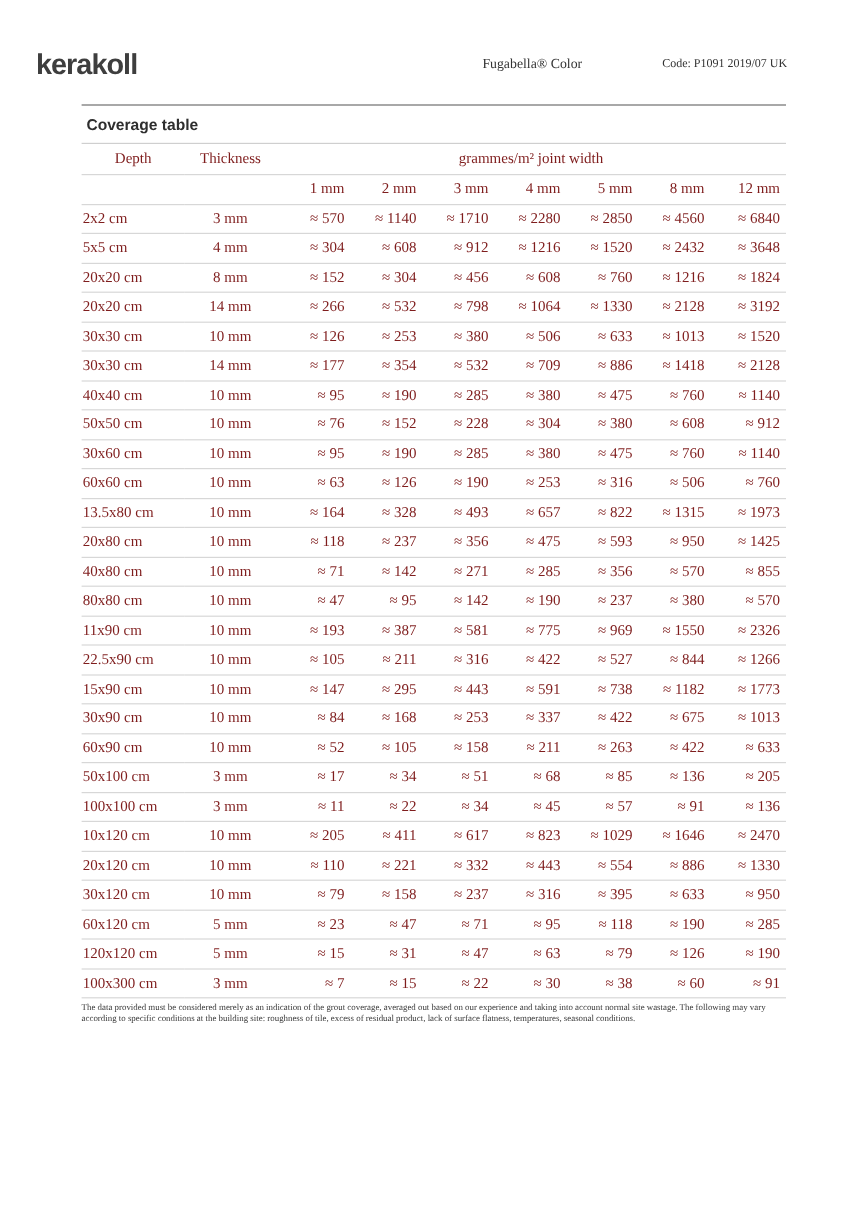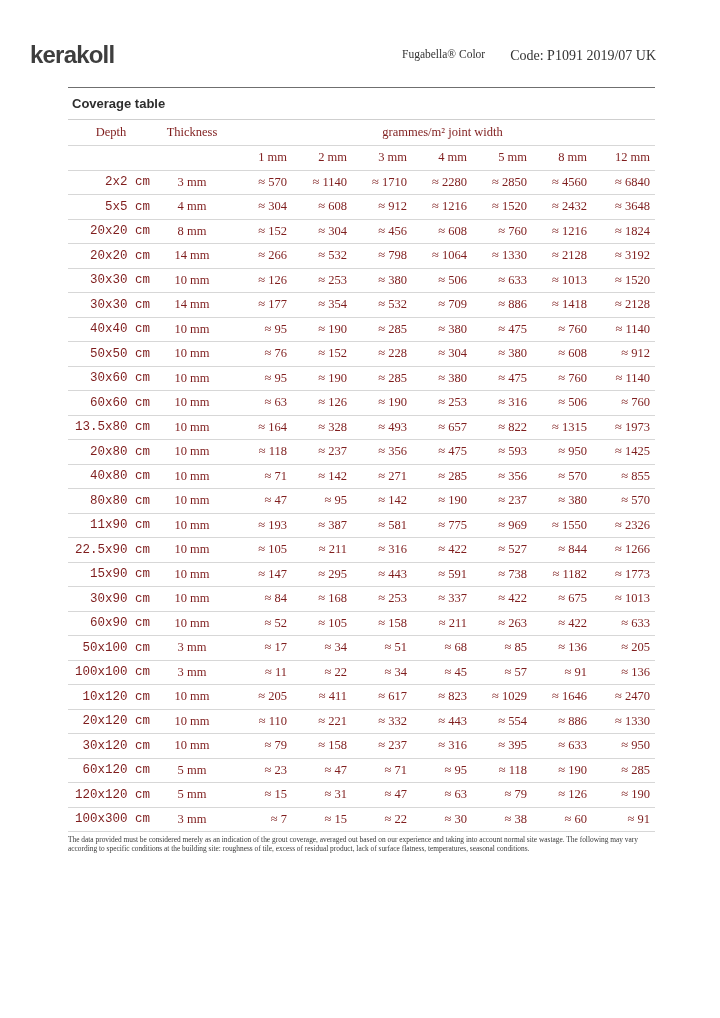--- a/index.html
+++ b/index.html
@@ -20,21 +20,21 @@
     font-family: "Liberation Sans", sans-serif;
     font-weight: 700; font-size: 24px; letter-spacing: -0.8px;
     color: #3e3e3e;
   }
   .product {
     position: absolute; left: 378px; top: 48px;
     font-size: 11.5px; color: #333333; margin-left: 24px;
   }
   .code {
     position: absolute; right: 64px; top: 48px;
-    font-size: 14px; color: #333333;
+    font-size: 10px; color: #333333;
   }
 
   
   .content { margin: 0 65px 0 68px; width: 587px; }
   .rule-dark { border-top: 1px solid #6f6f6f; height: 0; }
   .section-title {
     margin: 0; padding: 8px 0 8px 4px;
     border-bottom: 1px solid #cfcfcf;
     font-family: "Liberation Sans", sans-serif;
     font-weight: 700; font-size: 13px; color: #2e2e2e;
@@ -49,21 +49,21 @@
   table.coverage thead tr { border-bottom: 1px solid #d7d7d7; }
   table.coverage thead th { height: 25px; }
   table.coverage tbody tr { border-bottom: 1px solid #d7d7d7; }
   table.coverage tbody td { height: 24.5px; vertical-align: middle; }
 
   col.w-depth { width: 86px; }
   col.w-thick { width: 76px; }
   col.w-num   { width: 60px; }
   col.w-num-last { width: 65px; }
 
-  .c-depth { text-align: right; padding-right: 4px; white-space: nowrap; font-family: Liberation Mono, monospace; }
+  .c-depth { padding-right: 4px; white-space: nowrap; }
   .th-depth { text-align: center; }
   .c-thick, .th-thick { text-align: center; white-space: nowrap; }
   .c-num { text-align: right; padding-right: 3px; white-space: nowrap; }
   td.c-num:last-child, th.c-num:last-child { padding-right: 5px; }
   .th-group { text-align: center; }
 
   
   .footnote {
     margin: 4px 0 0 0; width: 587px;
     font-size: 7.4px; line-height: 8.8px; color: #3a3a3a;

